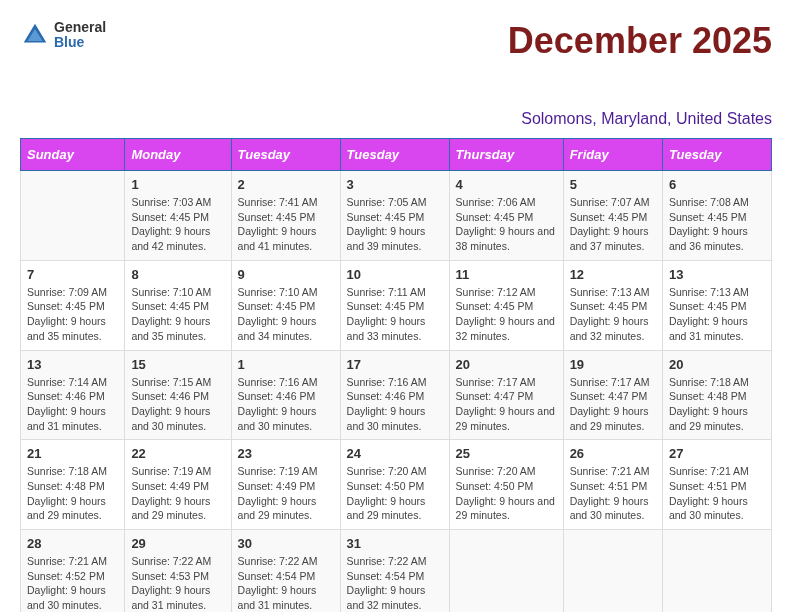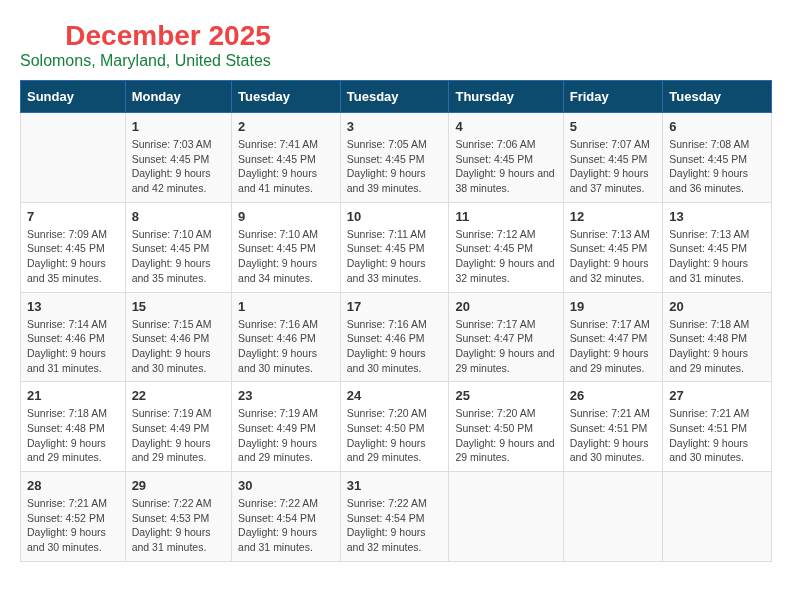--- a/index.html
+++ b/index.html
@@ -37,36 +37,38 @@
       color: #2a6aad;
     }
     .logo-icon {
       width: 30px;
       height: 30px;
     }
     .title-section {
       text-align: right;
     }
     .main-title {
-      font-size: 28px;
-      font-weight: bold;
-      color: #ef4444;
+      font-size: 36px;
+      font-weight: bold;
+      color: #7f1d1d;
     }
     .subtitle {
       font-size: 16px;
-      color: #15803d;
+      color: #4c1d95;
+      margin-top: 48px;
     }
     table {
       width: 100%;
       border-collapse: collapse;
       border: 1px solid #ccc;
     }
     thead tr {
-      background-color: #0c4a6e;
+      background-color: #d946ef;
       color: #fff;
+      font-style: italic;
     }
     thead th {
       padding: 8px 6px;
       font-size: 13px;
       font-weight: bold;
       text-align: left;
       border: 1px solid #2a6aad;
     }
     tbody tr {
       vertical-align: top;
@@ -94,20 +96,30 @@
     .day-detail {
       font-size: 10.5px;
       line-height: 1.4;
       color: #444;
     }
   </style>
 </head>
 <body>
 
 <div class="header-section">
+  <div class="logo">
+    <svg class="logo-icon" viewBox="0 0 40 40">
+      <polygon points="20,5 35,30 5,30" fill="#2a6aad"></polygon>
+      <polygon points="20,12 30,28 10,28" fill="#5a9ad5"></polygon>
+    </svg>
+    <div class="logo-text">
+      <span class="logo-general">General</span>
+      <span class="logo-blue">Blue</span>
+    </div>
+  </div>
   <div class="title-section">
     <div class="main-title">December 2025</div>
     <div class="subtitle">Solomons, Maryland, United States</div>
   </div>
 </div>
 
 <table>
   <thead>
     <tr>
     <th>Sunday</th>

